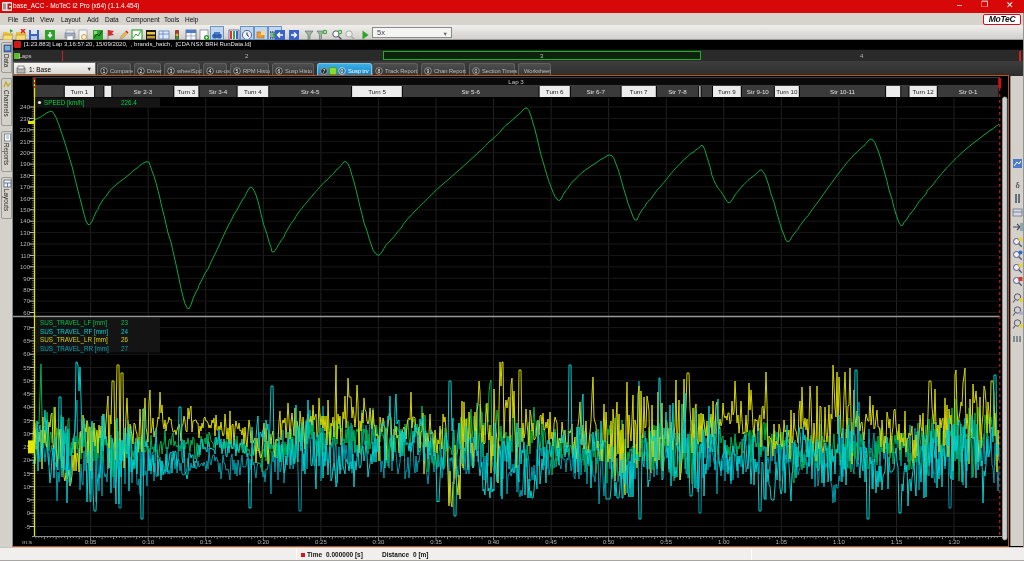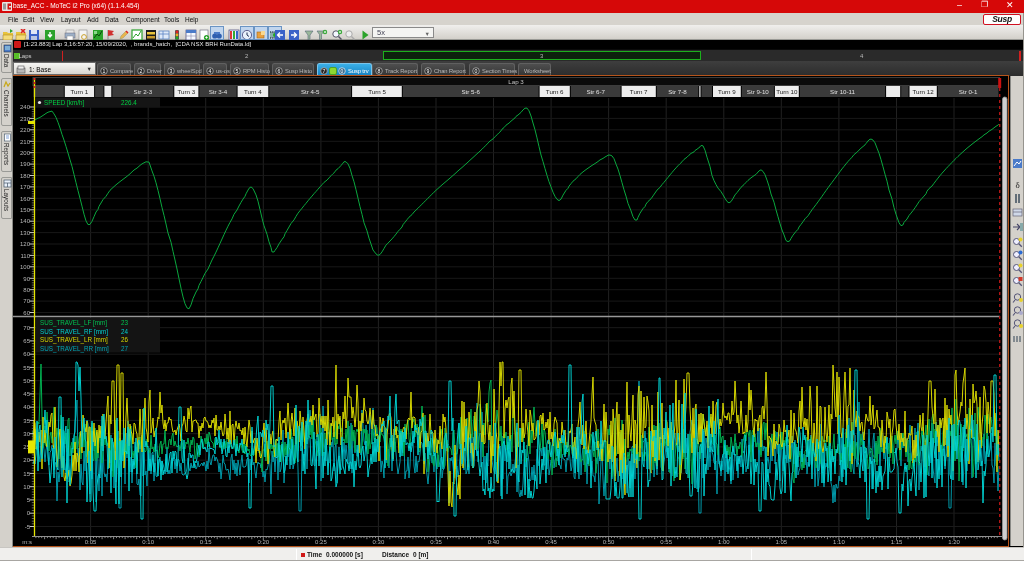--- a/index.html
+++ b/index.html
@@ -9,21 +9,21 @@
 #titlebar .btn { position:absolute; top:0px; font-size:9px; color:#fff; }
 #menubar { left:0; top:13px; width:1024px; height:12px; background:#d6d3cd; }
 .mi { position:absolute; top:2.5px; font-size:6.5px; color:#0a0a0a; }
 #motec { position:absolute; left:983px; top:0.5px; width:38px; height:11px; background:#fff;
   border:1.5px solid #d01020; border-radius:2px; text-align:center; font-size:8.5px;
   font-weight:bold; font-style:italic; color:#111; line-height:8px; letter-spacing:-0.3px; }
 #toolbar { left:0; top:25px; width:1024px; height:15px;
   background:linear-gradient(#f0efed,#d3d0ca); border-bottom:1px solid #9a9a96; }
 .ticon { position:absolute; top:1.5px; width:12px; height:12px; }
 .ticon.press { background:#c2d6ee; outline:1px solid #6a94c4; }
-#tcombo { position:absolute; left:372px; top:2px; width:62px; height:11px; background:#f4f4f2;
+#tcombo { position:absolute; left:372px; top:2px; width:80px; height:11px; background:#f4f4f2;
   border:1px solid #8a8a8a; font-size:7.5px; color:#445; padding-left:4px; line-height:9px; }
 #tcombo .ar { position:absolute; right:3px; top:1.5px; color:#666; font-size:5.5px; }
 #databar { left:13px; top:40px; width:1011px; height:9px; background:#000; color:#e4e4e4;
   font-size:6px; line-height:7px; }
 #databar .ic { position:absolute; left:1px; top:1px; width:7px; height:7px; background:#d01818; border-radius:1px; }
 #databar .tx { position:absolute; left:11px; top:1px; letter-spacing:0px; }
 #lapsbar { left:13px; top:49px; width:1011px; height:12px; background:#2a2a2a; border-top:1px solid #0a0a0a; }
 #lapsbar .sq { position:absolute; left:0.5px; top:3px; width:6px; height:6px; background:#58c028; }
 #lapsbar .lt { position:absolute; left:5.5px; top:2.5px; font-size:6px; color:#d0d0d0; }
 #lapsbar .num { position:absolute; top:2.5px; font-size:6px; color:#b8b8b8; }
@@ -75,21 +75,21 @@
 <div class="abs" id="menubar">
   <span class="mi" style="left:8px">File</span>
   <span class="mi" style="left:23px">Edit</span>
   <span class="mi" style="left:40px">View</span>
   <span class="mi" style="left:61px">Layout</span>
   <span class="mi" style="left:87px">Add</span>
   <span class="mi" style="left:105px">Data</span>
   <span class="mi" style="left:126px">Component</span>
   <span class="mi" style="left:164px">Tools</span>
   <span class="mi" style="left:185px">Help</span>
-  <div id="motec">Susp</div>
+  <div id="motec">MoTeC</div>
 </div>
 <div class="abs" id="toolbar">
 <div class="ticon" style="left:2px"><svg width="12" height="12" viewBox="0 0 12 12">
         <path d="M1 3h4l1 1h5v2H1z" fill="#e8c33c"></path>
         <path d="M1 6h10l-1 5H1z" fill="#f4dc7a" stroke="#a07818" stroke-width=".5"></path>
         <path d="M8 0l3 2-3 2z" fill="#2ba32b"></path>
       </svg></div>
 <div class="ticon" style="left:15px"><svg width="12" height="12" viewBox="0 0 12 12">
         <path d="M1 3h4l1 1h5v2H1z" fill="#e8c33c"></path>
         <path d="M1 6h10l-1 5H1z" fill="#f4dc7a" stroke="#a07818" stroke-width=".5"></path>

